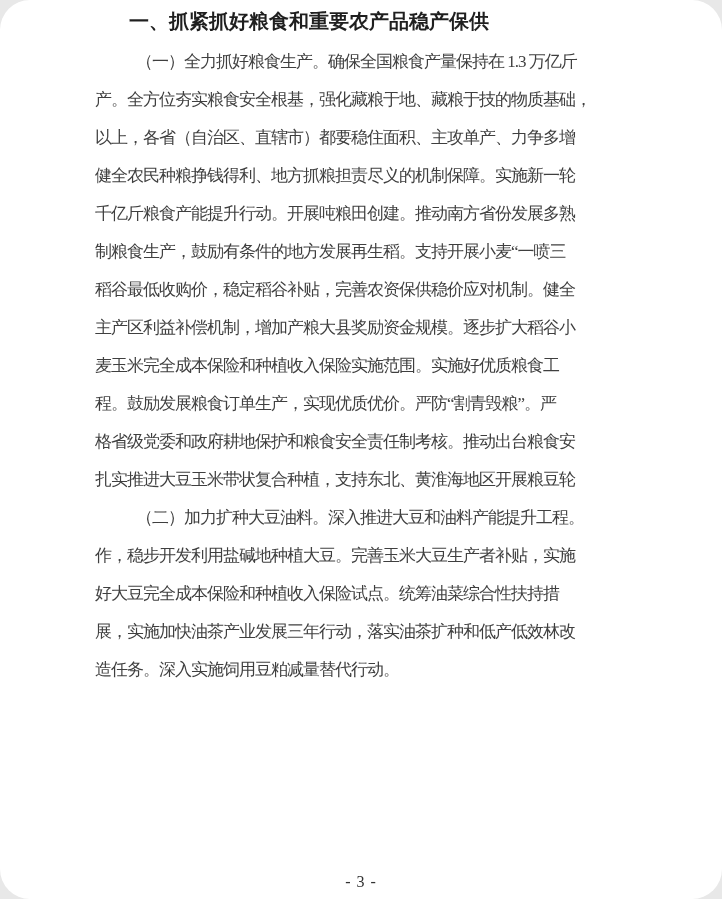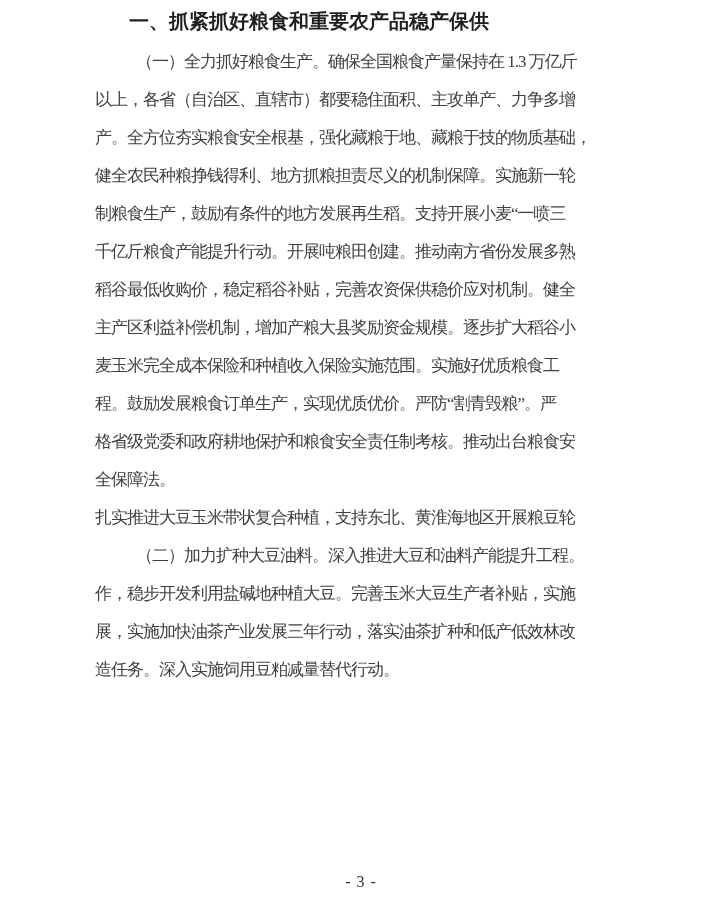--- a/index.html
+++ b/index.html
@@ -7,20 +7,21 @@
     padding: 0;
     background: #e8e8e8;
   }
   .page {
     position: relative;
     width: 722px;
     height: 899px;
     background: #ffffff;
     font-family: "Liberation Serif", "DejaVu Serif", serif;
     overflow: hidden;
+    border-radius: 30px;
   }
   .heading {
     position: absolute;
     left: 129px;
     top: 8px;
     margin: 0;
     font-size: 20px;
     line-height: 26px;
     font-weight: 700;
     color: #1f1f1f;
@@ -62,35 +63,35 @@
 </style>
 </head>
 <body>
 
 <div class="page">
   <h2 class="heading">一、抓紧抓好粮食和重要农产品稳产保供</h2>
 
   <div class="body">
       <div class="paragraph">
         <div class="line first">（一）全力抓好粮食生产。确保全国粮食产量保持在 1.3 万亿斤</div>
+        <div class="line">产。全方位夯实粮食安全根基，强化藏粮于地、藏粮于技的物质基础，</div>
         <div class="line">以上，各省（自治区、直辖市）都要稳住面积、主攻单产、力争多增</div>
-        <div class="line">产。全方位夯实粮食安全根基，强化藏粮于地、藏粮于技的物质基础，</div>
         <div class="line">健全农民种粮挣钱得利、地方抓粮担责尽义的机制保障。实施新一轮</div>
+        <div class="line">千亿斤粮食产能提升行动。开展吨粮田创建。推动南方省份发展多熟</div>
         <div class="line">制粮食生产，鼓励有条件的地方发展再生稻。支持开展小麦“一喷三</div>
-        <div class="line">千亿斤粮食产能提升行动。开展吨粮田创建。推动南方省份发展多熟</div>
         <div class="line">稻谷最低收购价，稳定稻谷补贴，完善农资保供稳价应对机制。健全</div>
         <div class="line">主产区利益补偿机制，增加产粮大县奖励资金规模。逐步扩大稻谷小</div>
         <div class="line">麦玉米完全成本保险和种植收入保险实施范围。实施好优质粮食工</div>
         <div class="line">程。鼓励发展粮食订单生产，实现优质优价。严防“割青毁粮”。严</div>
         <div class="line">格省级党委和政府耕地保护和粮食安全责任制考核。推动出台粮食安</div>
-        <div class="line">全保障法。</div>
       </div>
       <div class="paragraph">
         <div class="line">扎实推进大豆玉米带状复合种植，支持东北、黄淮海地区开展粮豆轮</div>
         <div class="line first">（二）加力扩种大豆油料。深入推进大豆和油料产能提升工程。</div>
         <div class="line">作，稳步开发利用盐碱地种植大豆。完善玉米大豆生产者补贴，实施</div>
+        <div class="line">好大豆完全成本保险和种植收入保险试点。统筹油菜综合性扶持措</div>
         <div class="line">展，实施加快油茶产业发展三年行动，落实油茶扩种和低产低效林改</div>
         <div class="line">造任务。深入实施饲用豆粕减量替代行动。</div>
       </div>
     </div>
 
   <div class="footer">- 3 -</div>
 </div>
 
 </body></html>

